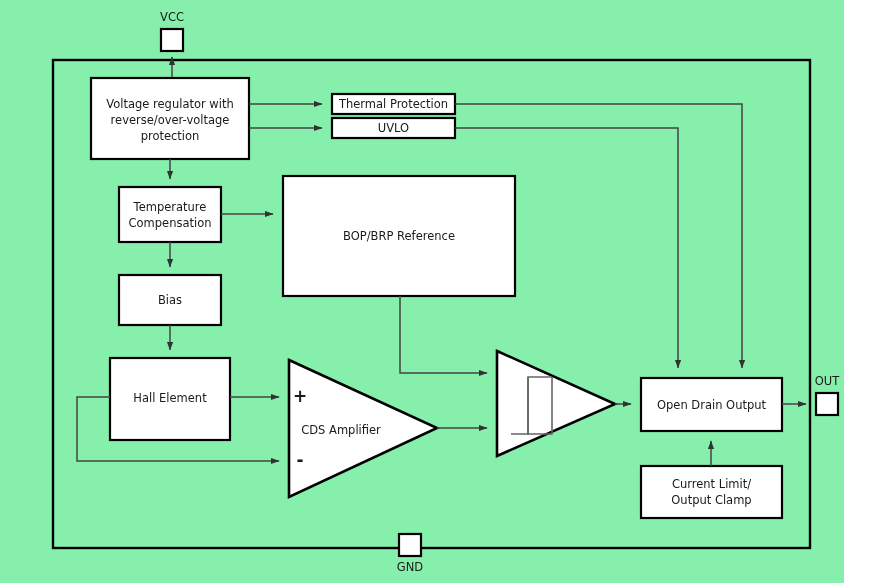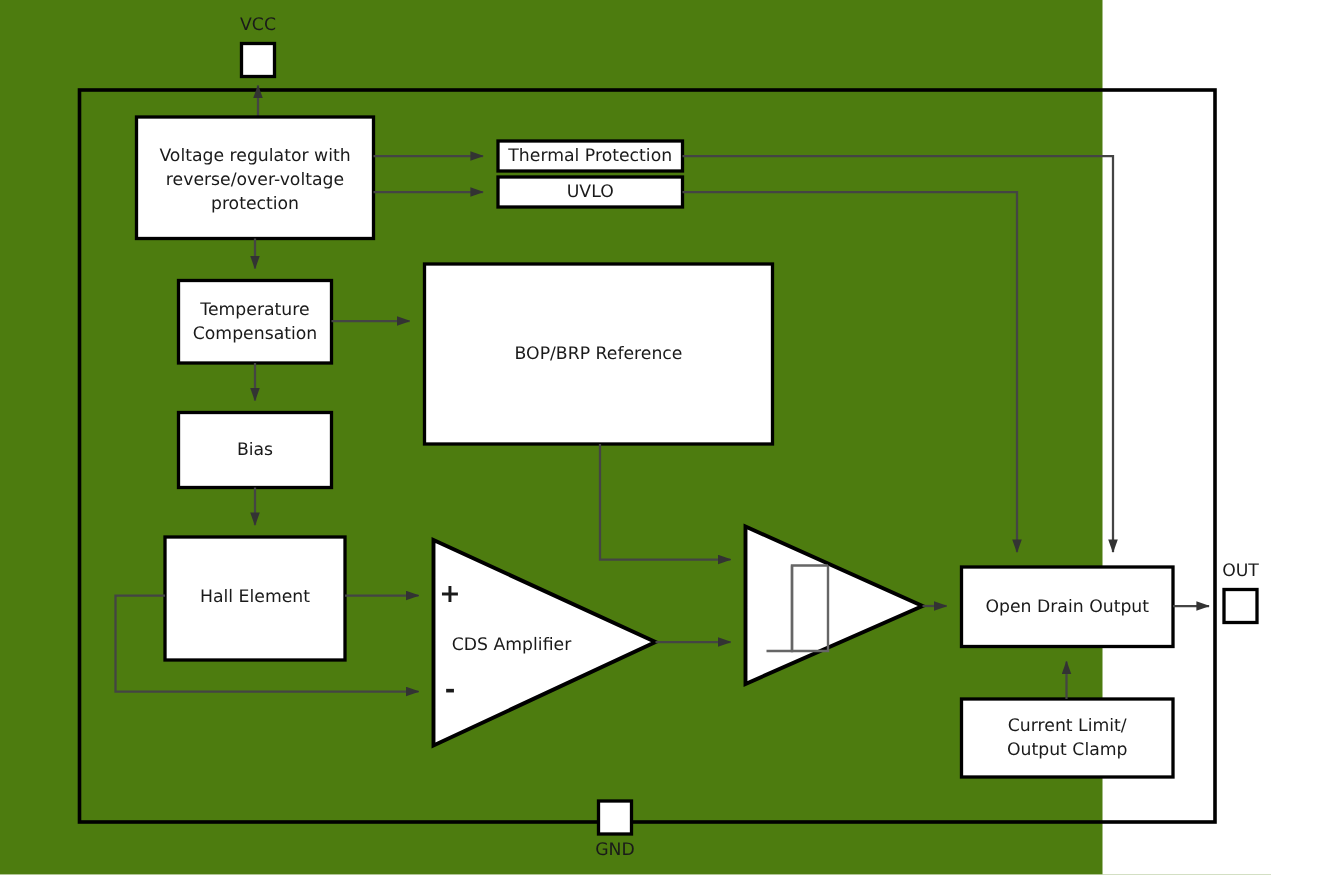--- a/index.html
+++ b/index.html
@@ -2,23 +2,23 @@
 <html><head>
 <meta charset="utf-8">
 <style>
   html, body {
     margin: 0;
     padding: 0;
     background: #ffffff;
   }
   #diagram-root {
     position: relative;
-    width: 735px;
+    width: 844px;
     height: 583px;
-    background: #4d7c0f;
+    background: #86efac;
     font-family: "DejaVu Sans", sans-serif;
   }
   svg#block-diagram {
     display: block;
     width: 885px;
     height: 583px;
   }
   .blk-rect {
     fill: #ffffff;
     stroke: #000000;

